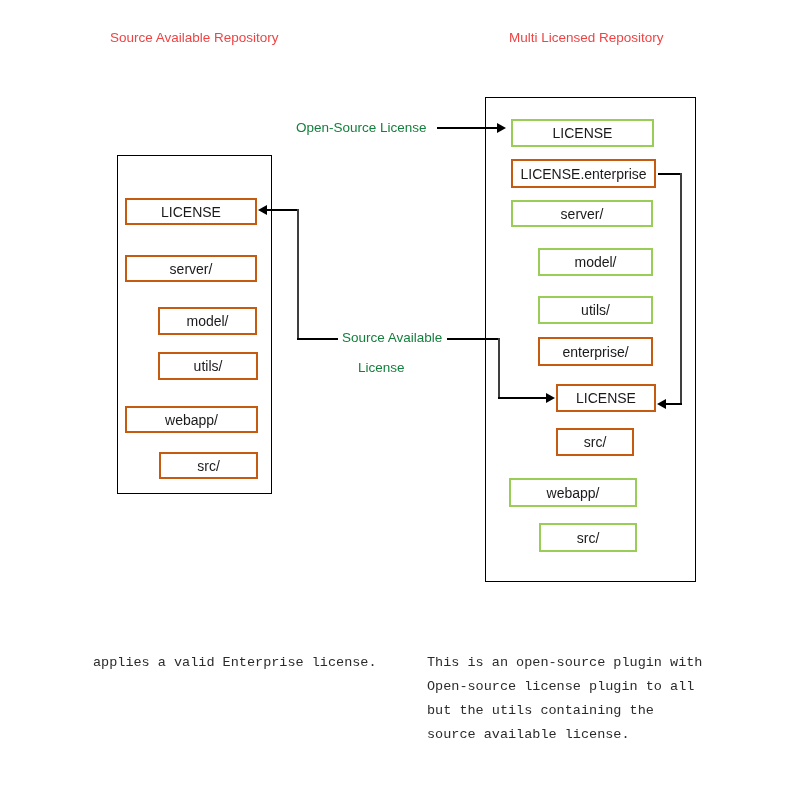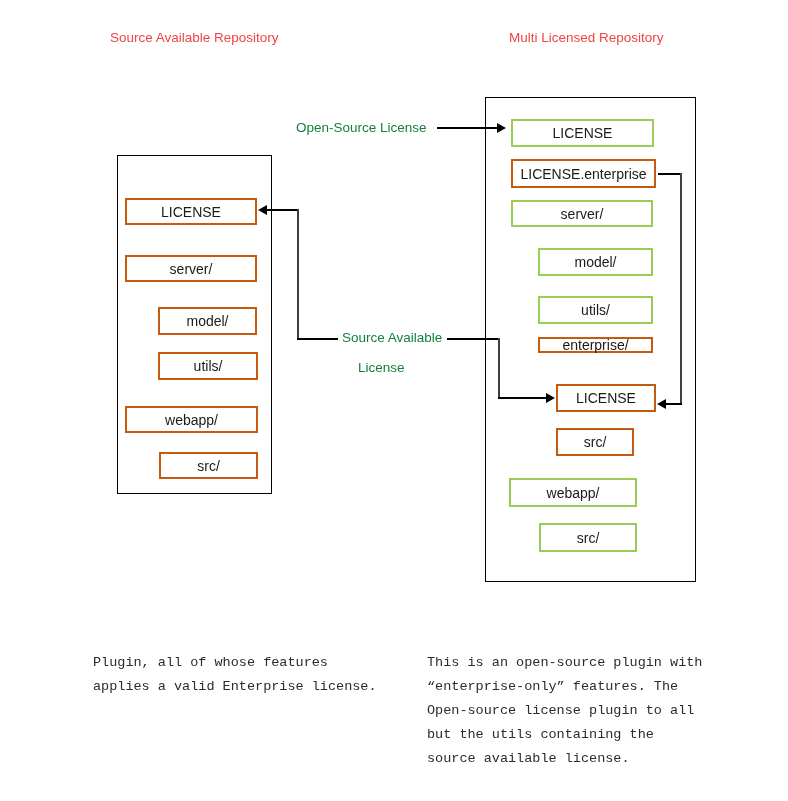--- a/index.html
+++ b/index.html
@@ -43,21 +43,21 @@
 <div class="abs node orange" style="left:125px;top:406px;width:133px;height:27px;">webapp/</div>
 <div class="abs node orange" style="left:159px;top:452px;width:99px;height:27px;">src/</div>
 
 <div class="abs repo-outline" style="left:485px;top:97px;width:209px;height:483px;"></div>
 
 <div class="abs node green" style="left:511px;top:119px;width:143px;height:28px;">LICENSE</div>
 <div class="abs node orange" style="left:511px;top:159px;width:145px;height:29px;">LICENSE.enterprise</div>
 <div class="abs node green" style="left:511px;top:200px;width:142px;height:27px;">server/</div>
 <div class="abs node green" style="left:538px;top:248px;width:115px;height:28px;">model/</div>
 <div class="abs node green" style="left:538px;top:296px;width:115px;height:28px;">utils/</div>
-<div class="abs node orange" style="left:538px;top:337px;width:115px;height:16px;">enterprise/</div>
+<div class="abs node orange" style="left:538px;top:337px;width:115px;height:29px;">enterprise/</div>
 <div class="abs node orange" style="left:556px;top:384px;width:100px;height:28px;">LICENSE</div>
 <div class="abs node orange" style="left:556px;top:428px;width:78px;height:28px;">src/</div>
 <div class="abs node green" style="left:509px;top:478px;width:128px;height:29px;">webapp/</div>
 <div class="abs node green" style="left:539px;top:523px;width:98px;height:29px;">src/</div>
 
 <div class="abs conn-label" style="left:296px;top:120px;">Open-Source License</div>
 <div class="abs h-line" style="left:437px;top:127px;width:61px;"></div>
 <div class="abs arrow-right" style="left:497px;top:123px;"></div>
 
 <div class="abs arrow-left" style="left:258px;top:205px;"></div>
@@ -71,22 +71,20 @@
 <div class="abs v-line" style="left:498px;top:338px;height:61px;"></div>
 <div class="abs h-line" style="left:498px;top:397px;width:49px;"></div>
 <div class="abs arrow-right" style="left:546px;top:393px;"></div>
 
 <div class="abs h-line" style="left:658px;top:173px;width:24px;"></div>
 <div class="abs v-line" style="left:680px;top:173px;height:232px;"></div>
 <div class="abs h-line" style="left:666px;top:403px;width:16px;"></div>
 <div class="abs arrow-left" style="left:657px;top:399px;"></div>
 
 <div class="abs note" style="left:93px;top:651px;">
-  <div>Plugin, all of whose features</div>
   <div>applies a valid Enterprise license.</div>
 </div>
 <div class="abs note" style="left:427px;top:651px;">
   <div>This is an open-source plugin with</div>
-  <div>“enterprise-only” features. The</div>
   <div>Open-source license plugin to all</div>
   <div>but the utils containing the</div>
   <div>source available license.</div>
 </div>
 
 </body></html>

